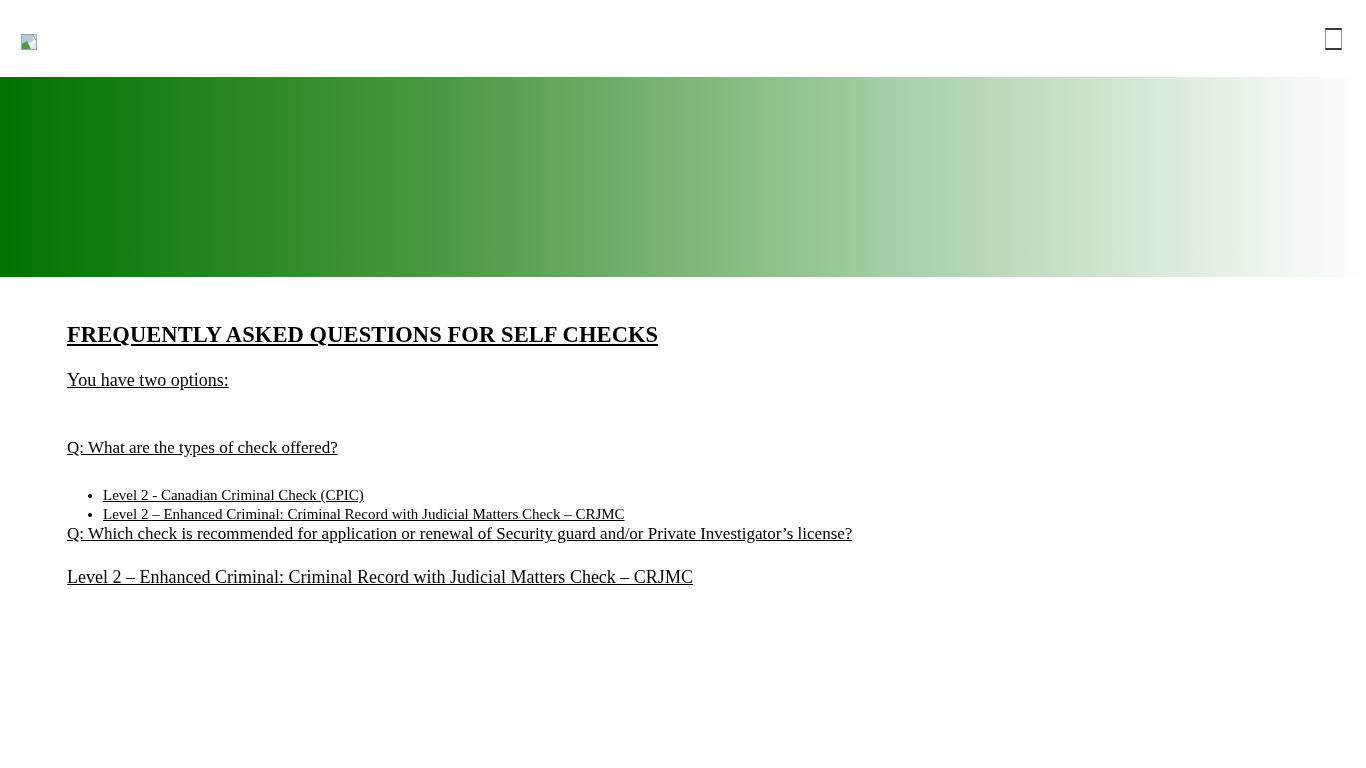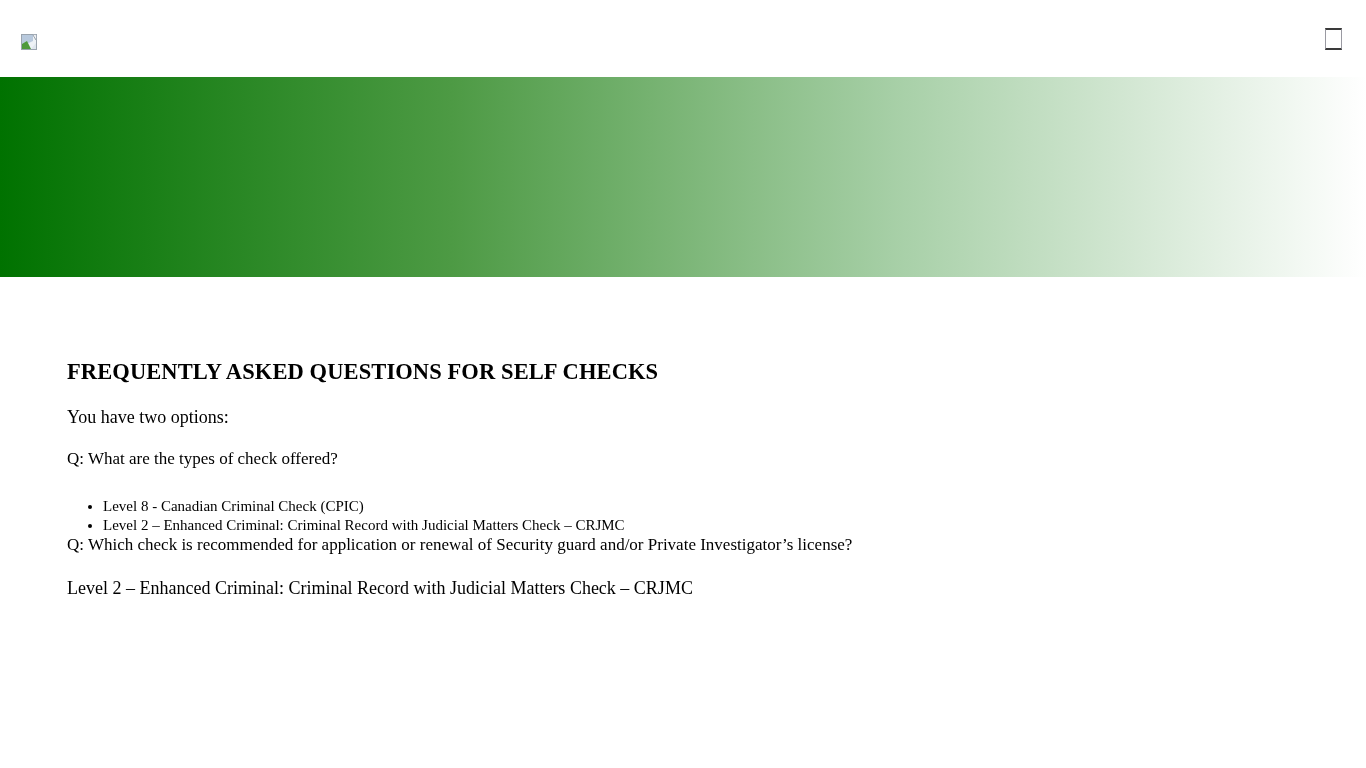--- a/index.html
+++ b/index.html
@@ -31,34 +31,35 @@
     border-right: 1px solid #9a9aa2;
     cursor: pointer;
   }
   
   .hero {
     width: 100%; height: 200px;
     background: linear-gradient(90deg, #007200 0%, #4d9a44 33%, #a8d0a8 66%, #ffffff 100%);
   }
   
   .content {
-    padding: 82px 60px 0 67px;
+    padding: 45px 60px 0 67px;
+    text-decoration: underline;
   }
   .faq-title {
     font-size: 22.5px;
     font-weight: bold;
     line-height: 1.14;
     letter-spacing: 0.1px;
   }
   .question {
     font-size: 17px;
     line-height: 1.3;
   }
   .q1 { margin-top: 4px; }
-  .q2 { margin-top: 20px; }
+  .q2 { margin-top: 46px; }
   .q3 { }
   .body-text {
     font-size: 18px;
     line-height: 1.25;
   }
   .intro { margin-top: 21px; }
   .answer { margin-top: 21px; }
   .bullets {
     margin-top: 16px;
     padding-left: 36px;
@@ -89,20 +90,20 @@
 <div class="hero" style="background: linear-gradient(90deg, rgb(0, 114, 0) 0%, rgb(77, 154, 68) 33%, rgb(168, 208, 168) 66%, rgb(255, 255, 255) 100%);"></div>
 
 <main class="content">
 
   <h1 class="faq-title">FREQUENTLY ASKED QUESTIONS FOR SELF CHECKS</h1>
 
   <p class="body-text intro">You have two options:</p>
 
   <p class="question q2">Q: What are the types of check offered?</p>
   <ul class="bullets" style="margin-top:27px;">
-    <li>Level 8 - Canadian Criminal Check (CPIC)</li>
+    <li>Level 2 - Canadian Criminal Check (CPIC)</li>
     <li>Level 2 – Enhanced Criminal: Criminal Record with Judicial Matters Check – CRJMC</li>
   </ul>
 
   <p class="question q3">Q: Which check is recommended for application or renewal of Security guard and/or Private Investigator’s license?</p>
   <p class="body-text answer">Level 2 – Enhanced Criminal: Criminal Record with Judicial Matters Check – CRJMC</p>
 
 </main>
 
 </body></html>

